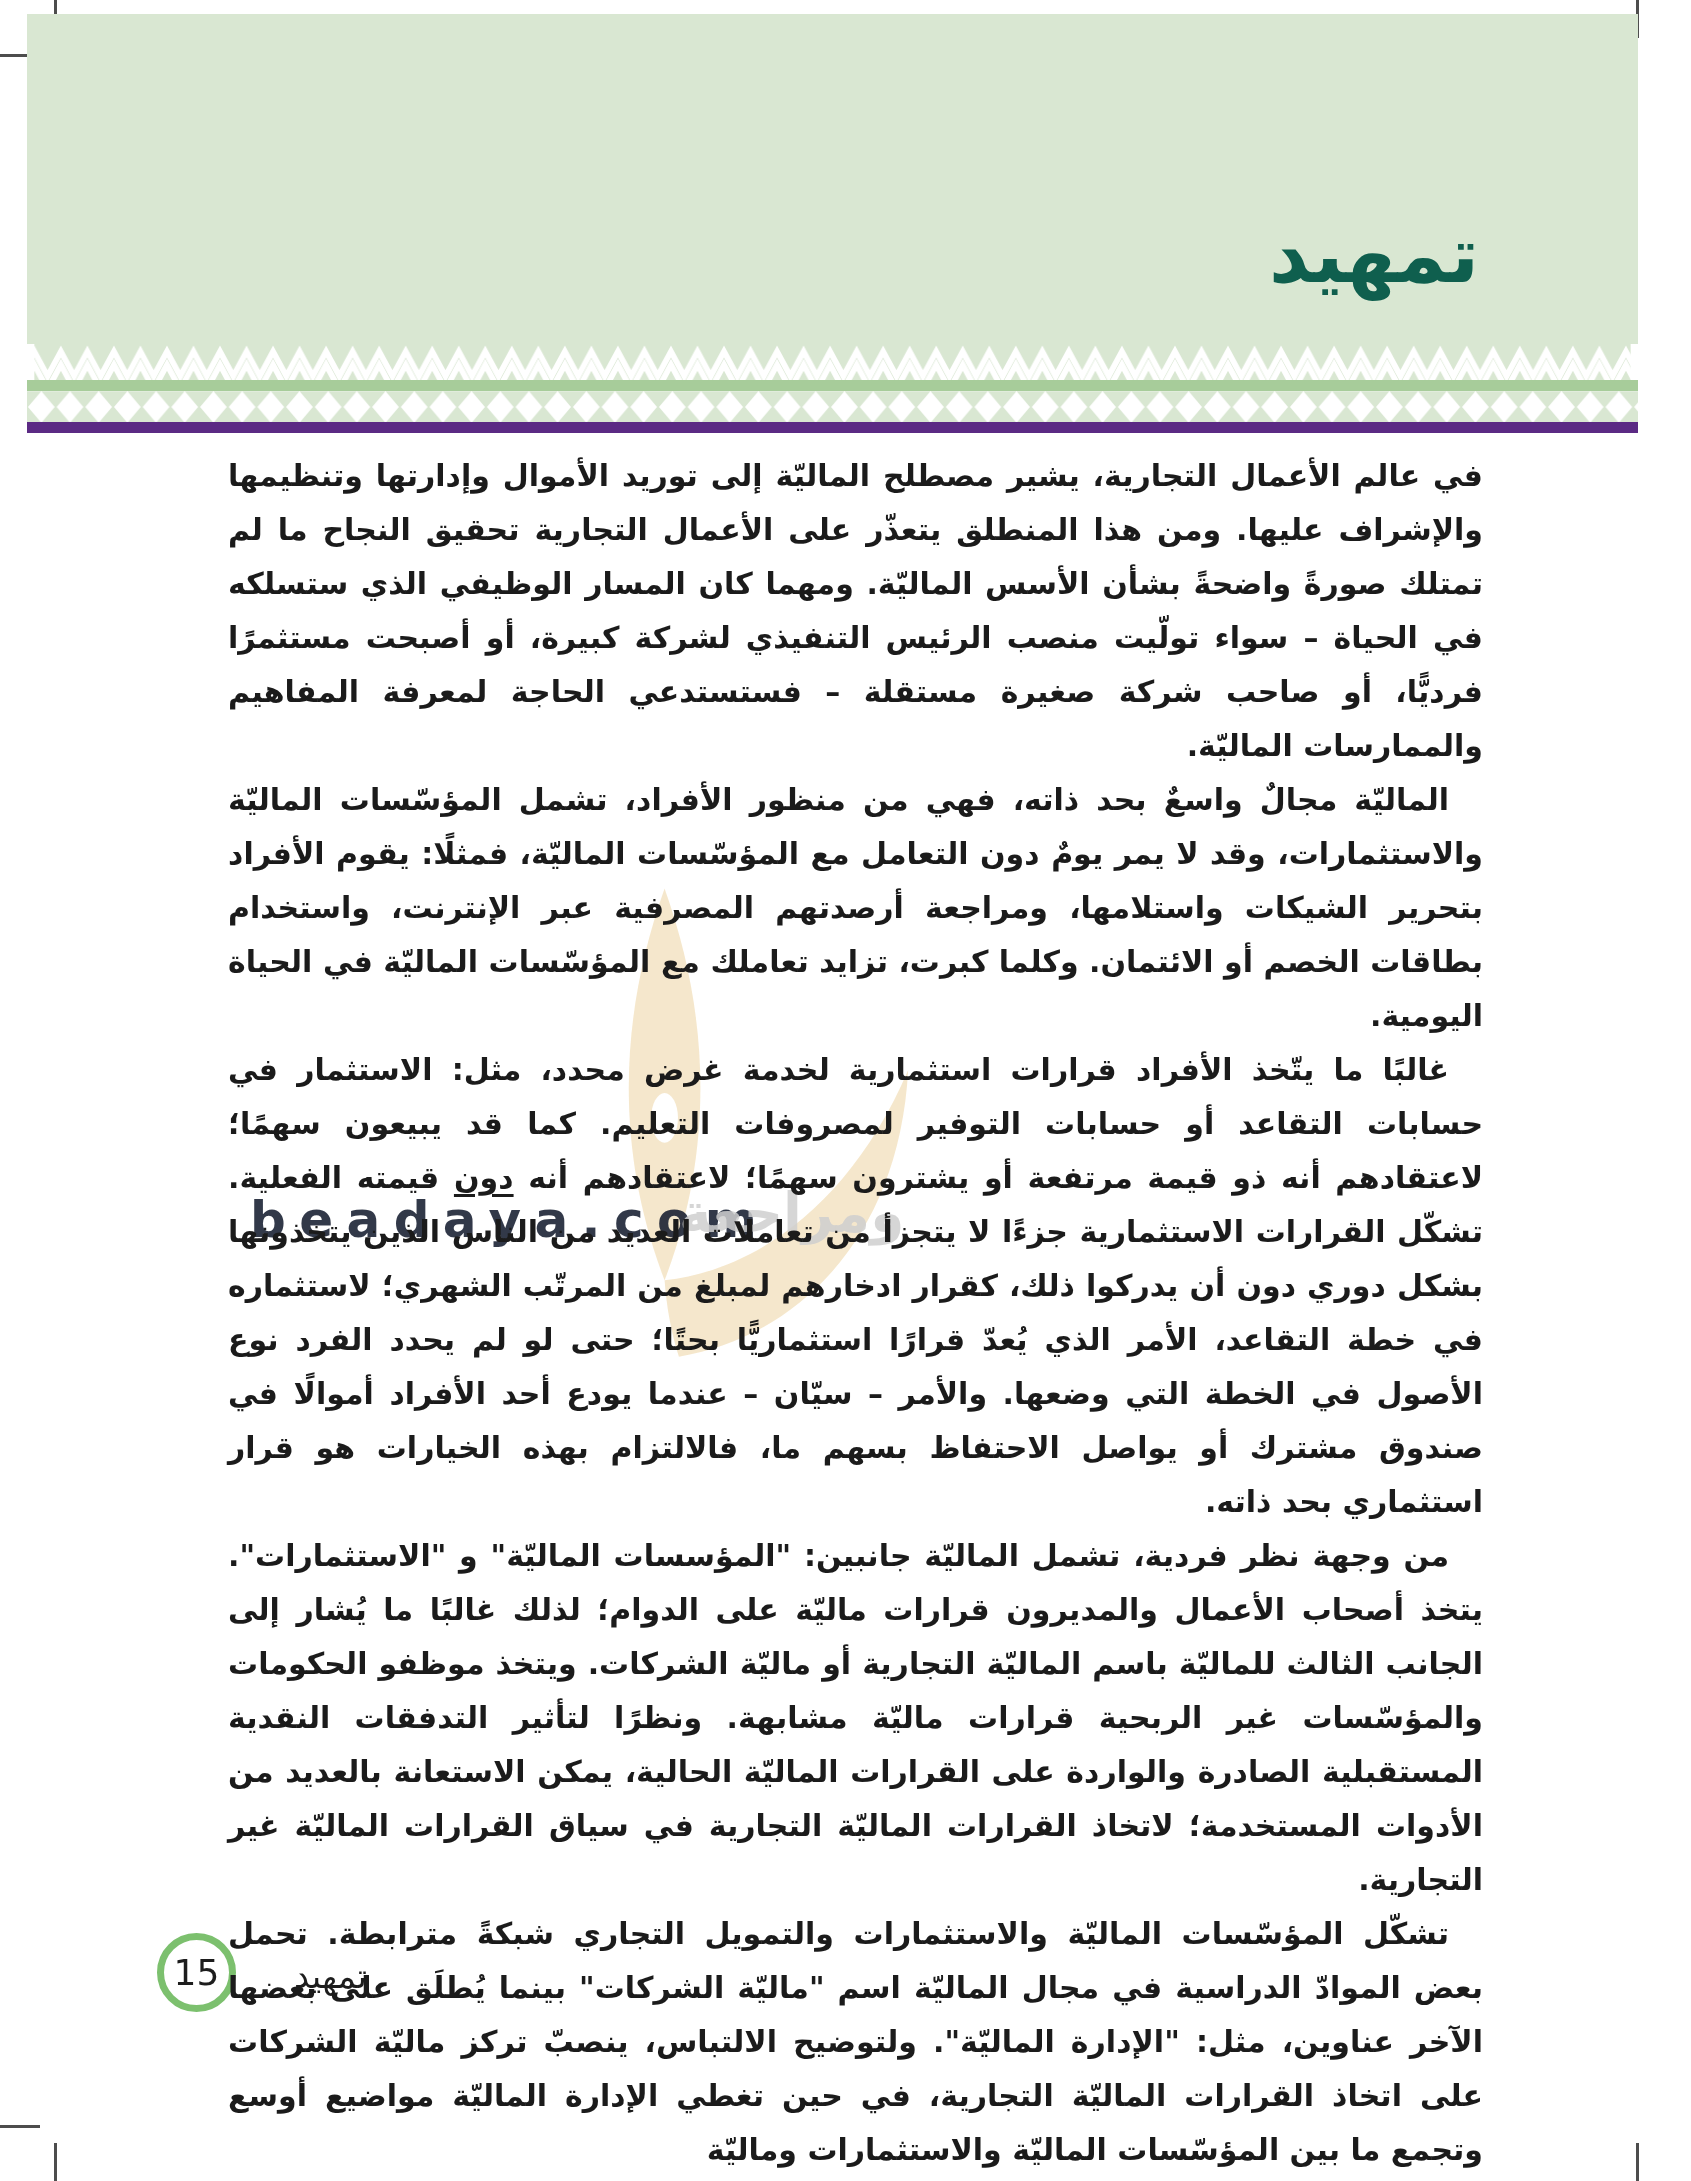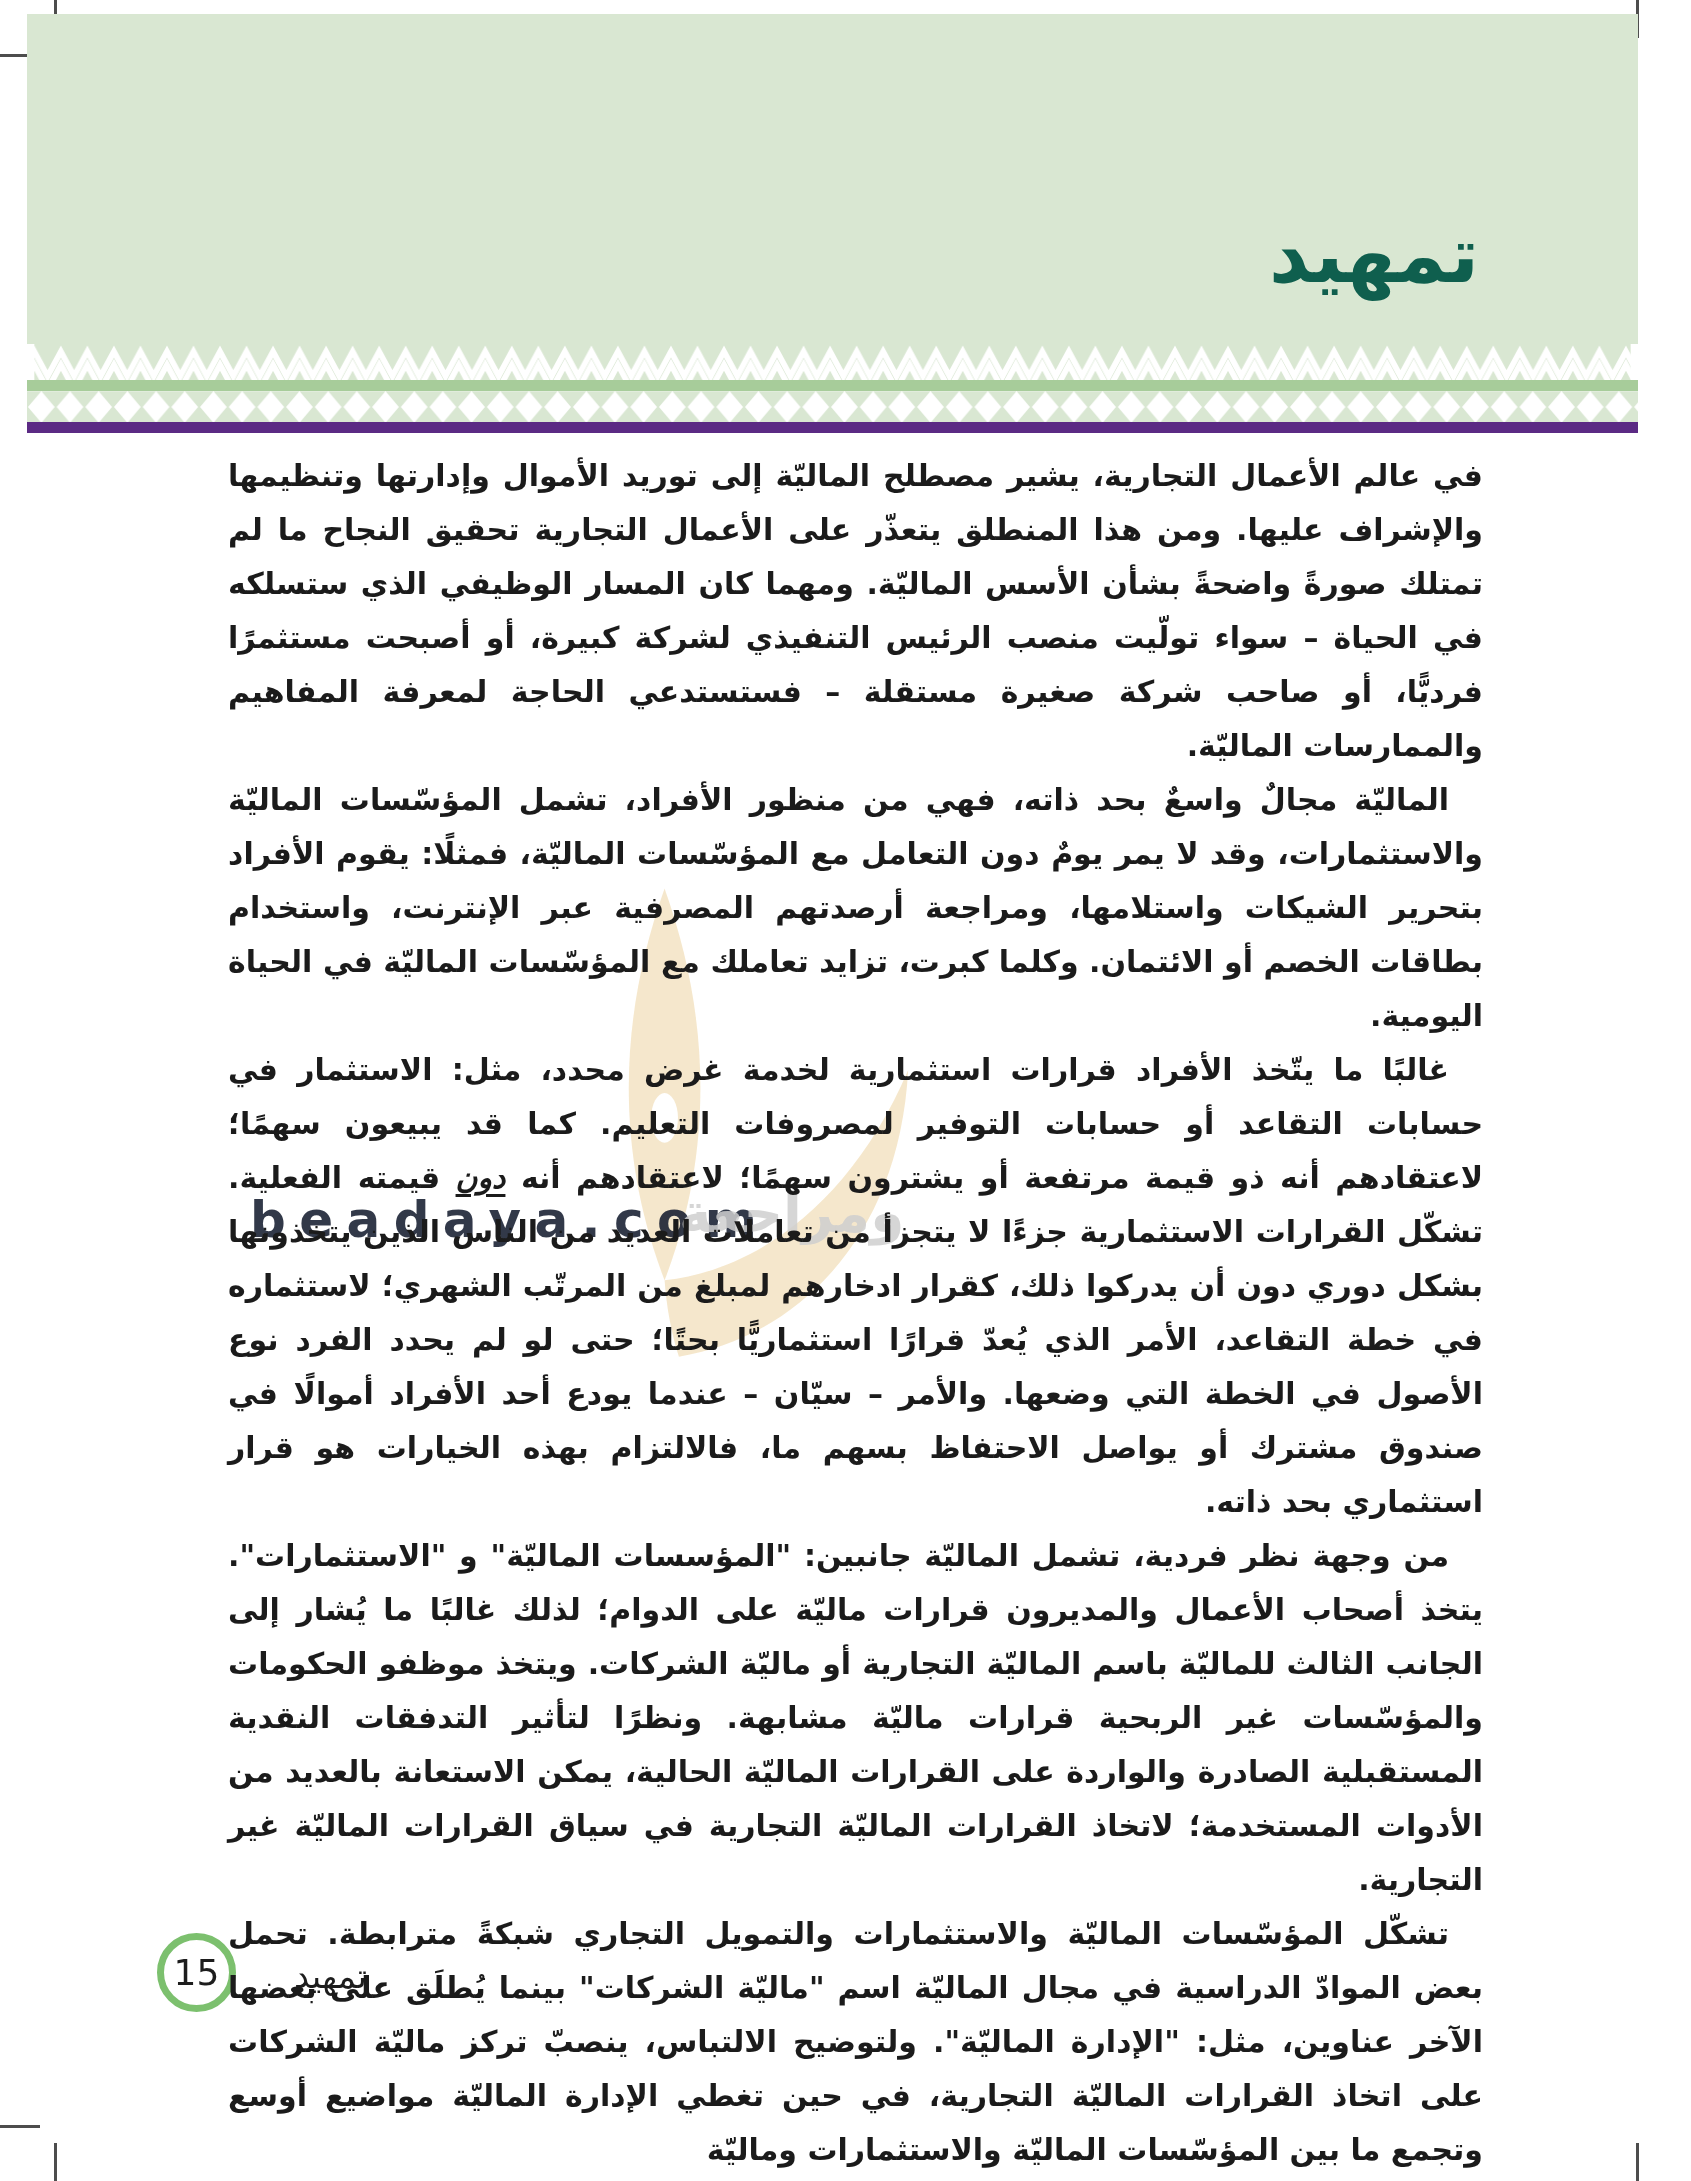--- a/index.html
+++ b/index.html
@@ -41,21 +41,21 @@
   }
 
   
   .body-text{
     position:absolute;left:228px;top:449px;width:1255px;z-index:1;
     direction:rtl;text-align:justify;
     font-size:30px;line-height:54px;font-weight:700;color:#1b1b1b;
   }
   .body-text p{margin:0;}
   .body-text p.indent{text-indent:34px;}
-  .body-text .u{text-decoration:underline;text-underline-offset:5.7px;font-style:italic;}
+  .body-text .u{text-decoration:underline;text-underline-offset:5.7px;}
 
   
   .footer-circle{
     position:absolute;left:157px;top:1933px;width:65px;height:65px;
     border:7.6px solid #7cc06e;border-radius:50%;
     display:flex;align-items:center;justify-content:center;
     font-size:36px;color:#1d1d1d;background:#fff;
   }
   .footer-label{
     position:absolute;left:294px;top:1956px;font-size:34px;color:#1d1d1d;

